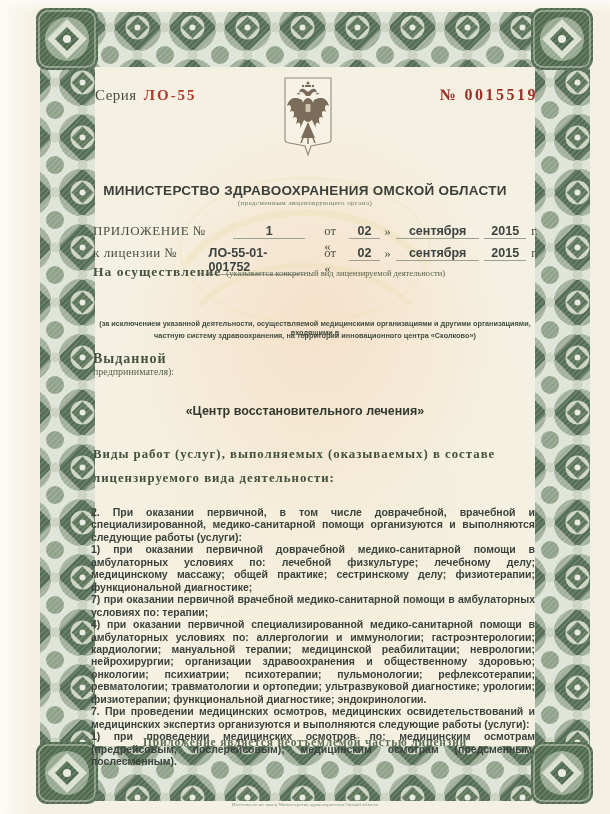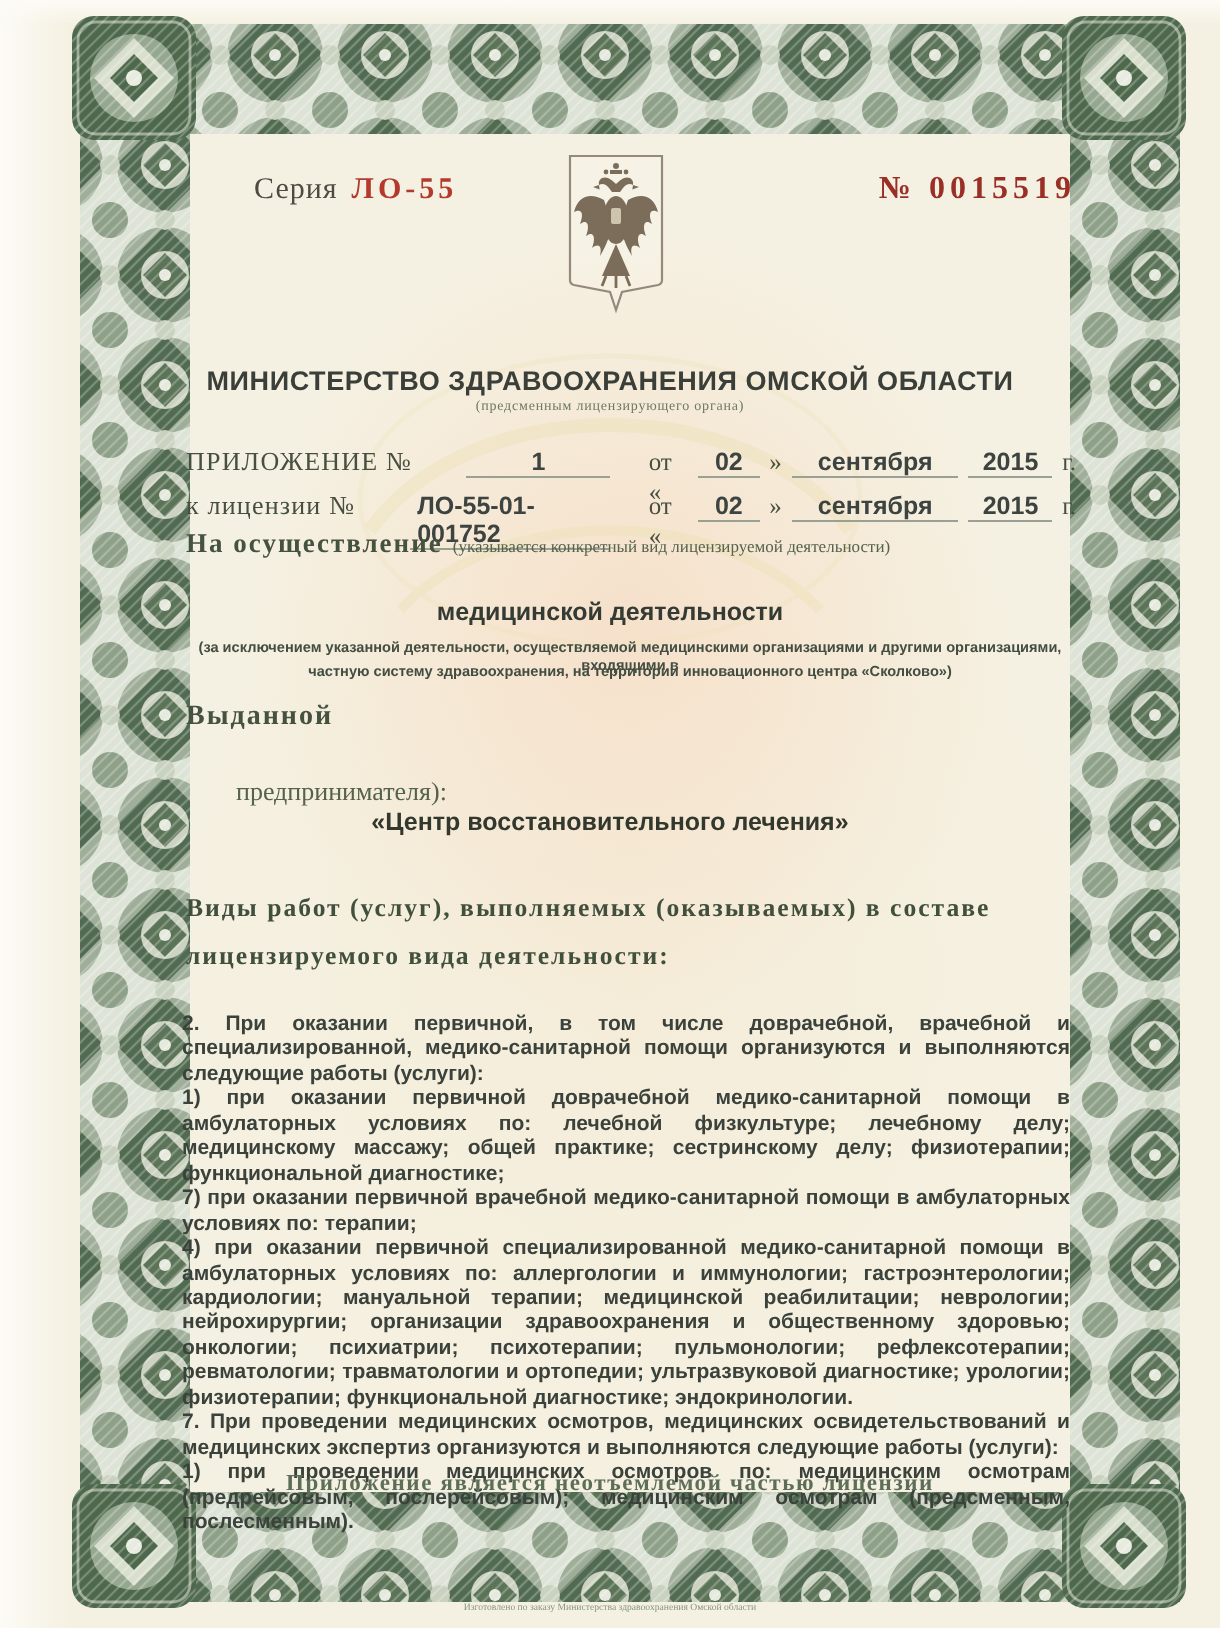--- a/index.html
+++ b/index.html
@@ -15,21 +15,21 @@
     position:absolute;left:95px;top:67px;width:440px;height:679px;
     background:
       radial-gradient(ellipse 62% 42% at 50% 36%, rgba(247,213,186,.55), rgba(247,213,186,0) 70%),
       radial-gradient(ellipse 75% 60% at 50% 62%, rgba(244,231,206,.45), rgba(244,231,206,0) 75%);
   }
   svg.frame{position:absolute;left:0;top:0;}
   .abs{position:absolute;}
 
   
   .series-row{top:86px;left:95px;right:72px;display:flex;align-items:baseline;}
-  .series-label{font-size:15px;color:#4c4c42;letter-spacing:.5px;padding-left:32px;}
+  .series-label{font-size:15px;color:#4c4c42;letter-spacing:.5px;}
   .series-value{font-size:15px;font-weight:bold;color:#b23b2d;letter-spacing:2px;margin-left:7px;}
   .doc-number{margin-left:auto;font-size:16px;font-weight:bold;color:#9a2f26;letter-spacing:2.5px;}
 
   .emblem{left:283px;top:76px;}
 
   .ministry-title{top:183px;left:60px;right:60px;text-align:center;
     font-family:"Liberation Sans",sans-serif;font-weight:bold;font-size:13.5px;
     color:#3b3f39;letter-spacing:.3px;}
   .ministry-subtitle{top:199px;left:60px;right:60px;text-align:center;
     font-size:7px;color:#6c7a62;letter-spacing:.4px;}
@@ -55,21 +55,21 @@
 
   .activity-name{top:299px;left:60px;right:60px;text-align:center;
     font-family:"Liberation Sans",sans-serif;font-weight:bold;font-size:12.5px;color:#343a34;}
   .activity-note{left:80px;right:60px;text-align:center;
     font-family:"Liberation Sans",sans-serif;font-size:7.3px;font-weight:600;color:#434e42;}
   .an1{top:319px;} .an2{top:331px;}
 
   .grantee-row{top:351px;left:93px;right:72px;display:flex;align-items:flex-end;}
   .grantee-label{font-size:14px;font-weight:bold;color:#45523f;letter-spacing:1px;white-space:nowrap;}
   .grantee-note{font-size:8.8px;color:#55624c;margin-left:6px;}
-  .grantee-note2{top:388px;left:93px;font-size:13px;color:#55624c;margin-left:25px;}
+  .grantee-note2{top:366px;left:93px;font-size:10px;color:#55624c;}
   .org1{top:381px;} .org2{top:404px;}
   .org-line{left:60px;right:60px;text-align:center;
     font-family:"Liberation Sans",sans-serif;font-weight:bold;font-size:12.5px;color:#33382f;}
 
   .works-h1{top:447px;} .works-h2{top:471px;}
   .works-heading{left:93px;right:72px;font-size:12.8px;color:#41503d;
     letter-spacing:1px;font-weight:600;}
 
   .body-text{top:486px;left:91px;width:444px;
     font-family:"Liberation Sans",sans-serif;font-weight:bold;
@@ -193,21 +193,20 @@
       <span class="year-box u val">2015</span>
       <span class="date-lit">г.</span>
     </span>
   </div>
 
   <div class="abs lead-row">
     <span class="lead-label">На осуществление</span>
     <span class="lead-note">(указывается конкретный вид лицензируемой деятельности)</span>
   </div>
 
-  <div class="abs activity-name">медицинской деятельности</div>
   <div class="abs activity-note an1">(за исключением указанной деятельности, осуществляемой медицинскими организациями и другими организациями, входящими в</div>
   <div class="abs activity-note an2">частную систему здравоохранения, на территории инновационного центра «Сколково»)</div>
 
   <div class="abs grantee-row">
     <span class="grantee-label">Выданной</span>
   </div>
   <div class="abs grantee-note2">предпринимателя):</div>
   <div class="abs org-line org2">«Центр восстановительного лечения»</div>
 
   <div class="abs works-heading works-h1">Виды работ (услуг), выполняемых (оказываемых) в составе</div>

